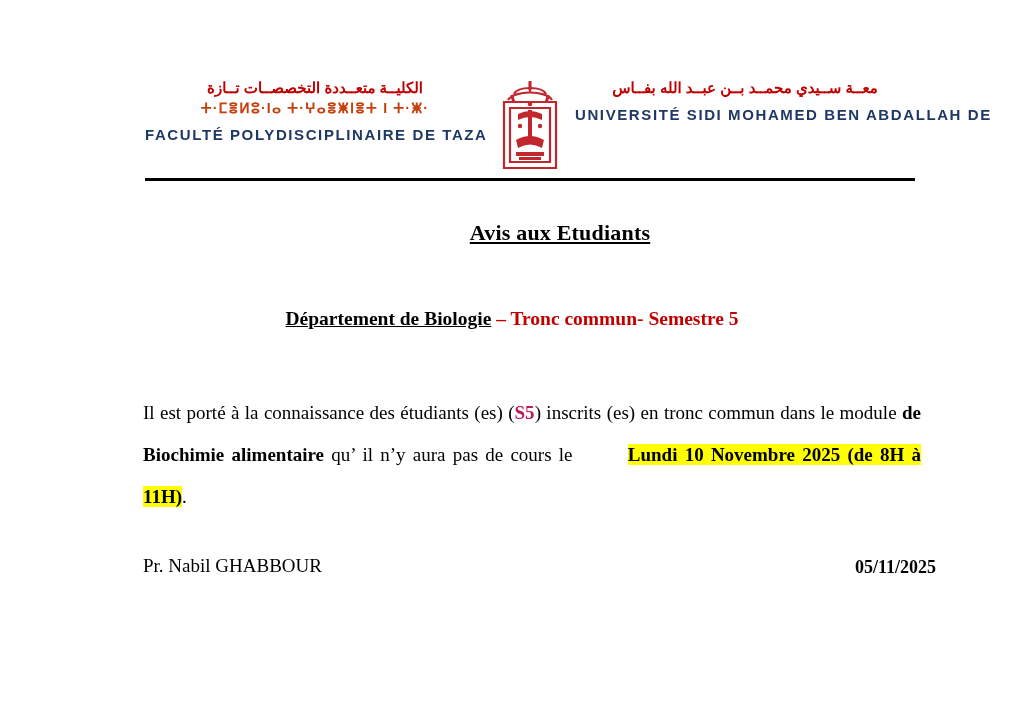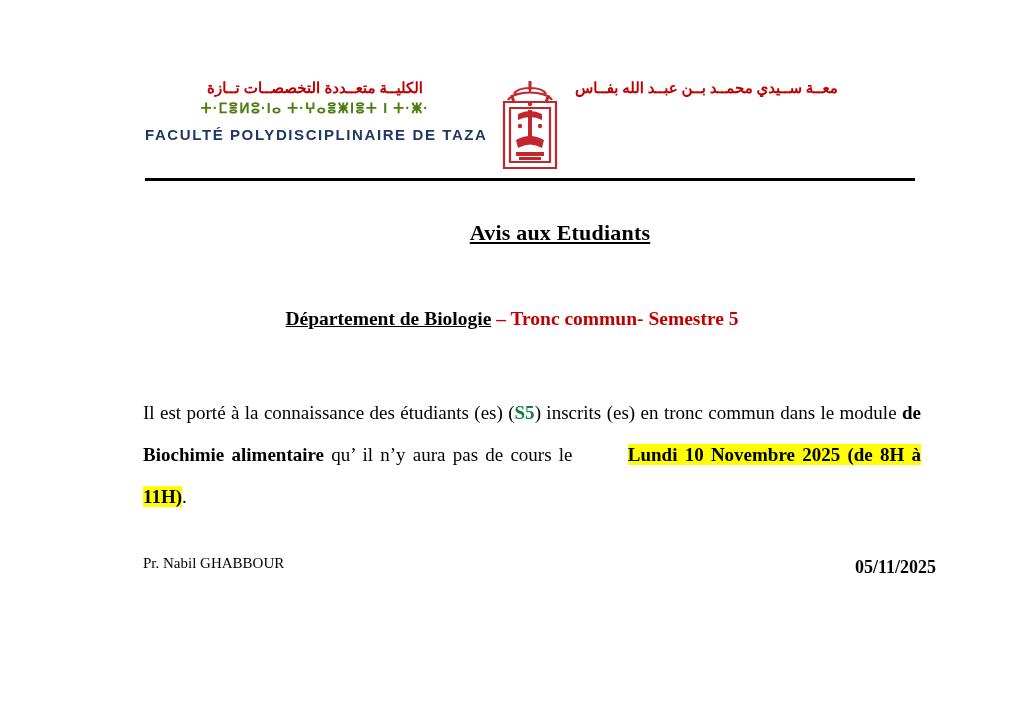--- a/index.html
+++ b/index.html
@@ -38,32 +38,33 @@
     top: 0;
     width: 340px;
     text-align: center;
     font-family: "Liberation Sans", sans-serif;
   }
   .lh-right {
     position: absolute;
     right: 0;
     top: 0;
     width: 340px;
-    font-family: Liberation Serif, serif;
+    text-align: center;
+    font-family: Liberation Sans, sans-serif;
   }
   .lh-ar {
     color: #c00000;
     font-size: 15px;
     font-weight: bold;
     letter-spacing: 1.5px;
     line-height: 20px;
     white-space: nowrap;
   }
   .lh-tif {
-    color: #4d7c0f;
+    color: #c2410c;
     font-size: 14px;
     font-weight: bold;
     letter-spacing: 1.2px;
     line-height: 20px;
     white-space: nowrap;
   }
   .lh-fr {
     color: #1f3864;
     font-size: 15px;
     font-weight: bold;
@@ -120,29 +121,29 @@
 
   .para {
     position: absolute;
     left: 143px;
     top: 392px;
     width: 778px;
     font-size: 19px;
     line-height: 42px;
     text-align: justify;
   }
-  .para .red { color: #15803d; font-weight: bold; }
+  .para .red { color: #be185d; font-weight: bold; }
   .para .b { font-weight: bold; }
   .para .hl { background: #ffff00; font-weight: bold; margin-left: 48px; }
 
   .signature {
     position: absolute;
     left: 143px;
     top: 555px;
-    font-size: 15px;
+    font-size: 19px;
   }
   .date {
     position: absolute;
     right: 88px;
     top: 557px;
     font-size: 18px;
     font-weight: bold;
   }
 </style>
 </head>
@@ -184,20 +185,21 @@
 
           <circle cx="36" cy="48" r="2.2"></circle>
           <circle cx="56" cy="48" r="2.2"></circle>
           <circle cx="46" cy="26" r="2.2"></circle>
         </g>
       </svg>
     </div>
 
     <div class="lh-right">
       <div class="lh-ar">معــة ســيدي محمــد بــن عبــد الله بفــاس</div>
+      <div class="lh-fr">UNIVERSITÉ SIDI MOHAMED BEN ABDALLAH DE</div>
     </div>
   </div>
 
   <div class="lh-rule"></div>
 
   <div class="title">
     <span>Avis aux Etudiants</span>
   </div>
 
   <div class="subtitle">

